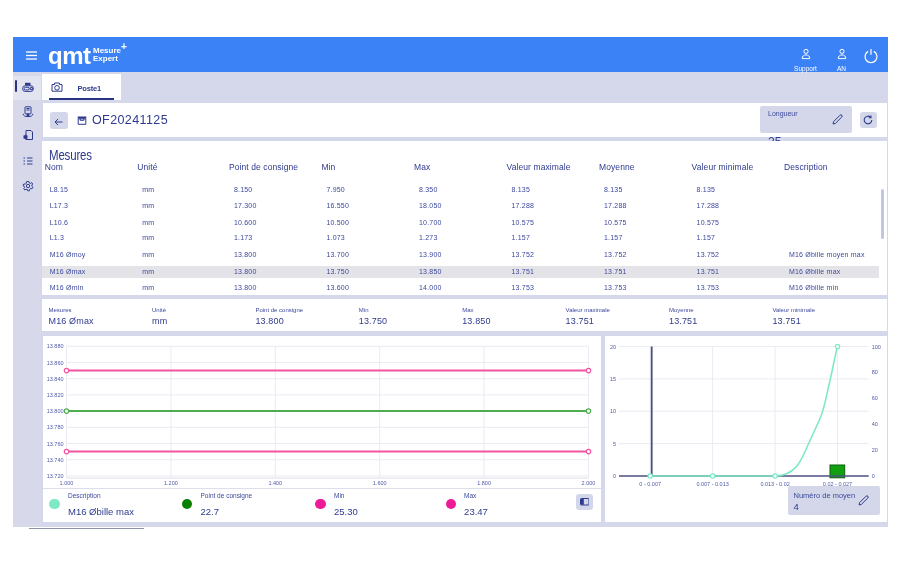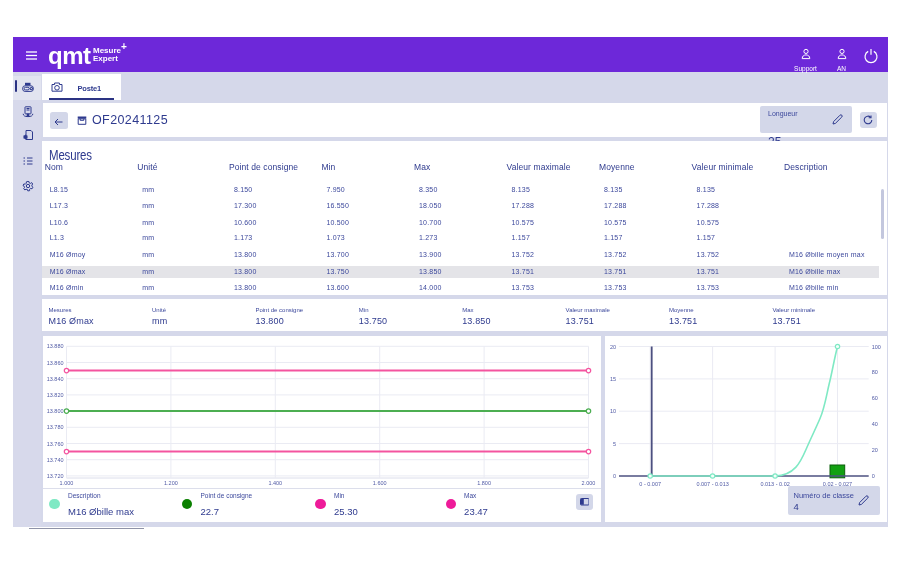--- a/index.html
+++ b/index.html
@@ -1,14 +1,14 @@
 <!DOCTYPE html>
 <html><head><meta charset="utf-8"><style>*{margin:0;padding:0;box-sizing:border-box}html,body{width:900px;height:566px;background:#fff;overflow:hidden;font-family:"Liberation Sans",sans-serif;}.abs{position:absolute}#app{position:absolute;left:13px;top:37px;width:875px;height:490px;background:#d5d8ea;overflow:hidden}</style></head><body>
 <div id="app">
-    <div class="abs" style="left:0;top:0;width:875px;height:35px;background:#6d28d9">
+    <div class="abs" style="left:0;top:0;width:875px;height:35px;background:#3b82f6">
       <svg class="abs" style="left:12.5px;top:13.5px" width="11" height="9" viewBox="0 0 11 9">
         <g stroke="#fff" stroke-width="1.3">
           <line x1="0" y1="1" x2="11" y2="1"></line>
           <line x1="0" y1="4.5" x2="11" y2="4.5"></line>
           <line x1="0" y1="8" x2="11" y2="8"></line>
         </g>
       </svg>
       <div class="abs" style="left:35px;top:5px;color:#fff;font-weight:bold;font-size:24px;letter-spacing:-0.5px;transform:scaleX(1.0);transform-origin:left top">qmt</div>
       <div class="abs" style="left:80px;top:9px;color:#fff;font-weight:bold;font-size:8px;line-height:8px">Mesure<span style="font-size:10px;position:relative;top:-3px">+</span><br>Expert</div>
       <div class="abs" style="left:778px;top:9px;width:29px;text-align:center"><svg width="12" height="12" viewBox="0 0 12 12" fill="none" stroke="#fff" stroke-width="1">
@@ -277,20 +277,20 @@
         <line x1="46.7" y1="10.5" x2="46.7" y2="140" stroke="#4c5080" stroke-width="1.8"></line>
         <rect x="225" y="129" width="14.7" height="12.8" fill="#12a012" stroke="#0b5f0b" stroke-width="1"></rect>
         <line x1="14" y1="140" x2="263.7" y2="140" stroke="#4c5080" stroke-width="1.5"></line>
         <path d="M45.2,140 L170.1,140 C190,139.5 196,125 201,113.5 C206,102 210,94 215,82.5 C220,71 222,56 225,44.5 C227.5,34 229.5,22 232.5,10.5" stroke="#7fe9c4" stroke-width="1.6" fill="none"></path>
         <circle cx="45.2" cy="140.0" r="2.2" fill="#f3fffb" stroke="#7fe9c4" stroke-width="1.2"></circle>
         <circle cx="107.6" cy="140.0" r="2.2" fill="#f3fffb" stroke="#7fe9c4" stroke-width="1.2"></circle>
         <circle cx="170.1" cy="140.0" r="2.2" fill="#f3fffb" stroke="#7fe9c4" stroke-width="1.2"></circle>
         <circle cx="232.5" cy="10.5" r="2.2" fill="#f3fffb" stroke="#7fe9c4" stroke-width="1.2"></circle>
       </svg>
       <div class="abs" style="left:183px;top:150.5px;width:92px;height:29px;background:#d3d7e9;border-radius:2px">
-        <div style="position:absolute;left:5.5px;top:4.5px;font-size:7.5px;color:#3c489c">Numéro de classe</div>
+        <div style="position:absolute;left:5.5px;top:4.5px;font-size:7.5px;color:#3c489c">Numéro de moyen</div>
         <div style="position:absolute;left:5.5px;top:14.5px;font-size:9.5px;color:#2e3a8e">4</div>
         <svg style="position:absolute;right:10px;top:8px" width="13" height="13" viewBox="0 0 13 13" fill="none" stroke="#2e3a8e" stroke-width="1">
           <path d="M2 11 L2.6 8.6 L9 2.2 A1.1 1.1 0 0 1 10.8 4 L4.4 10.4 Z"></path>
         </svg>
       </div>
     </div>
   </div>
 <div class="abs" style="left:29px;top:527.5px;width:115px;height:1.5px;background:#8f93a8"></div>
 </body></html>

